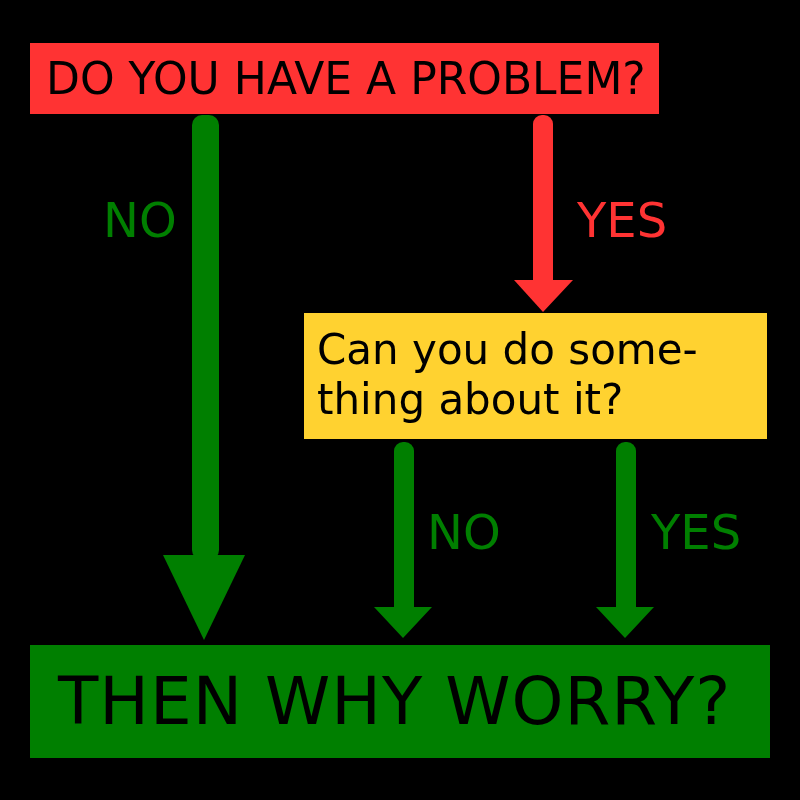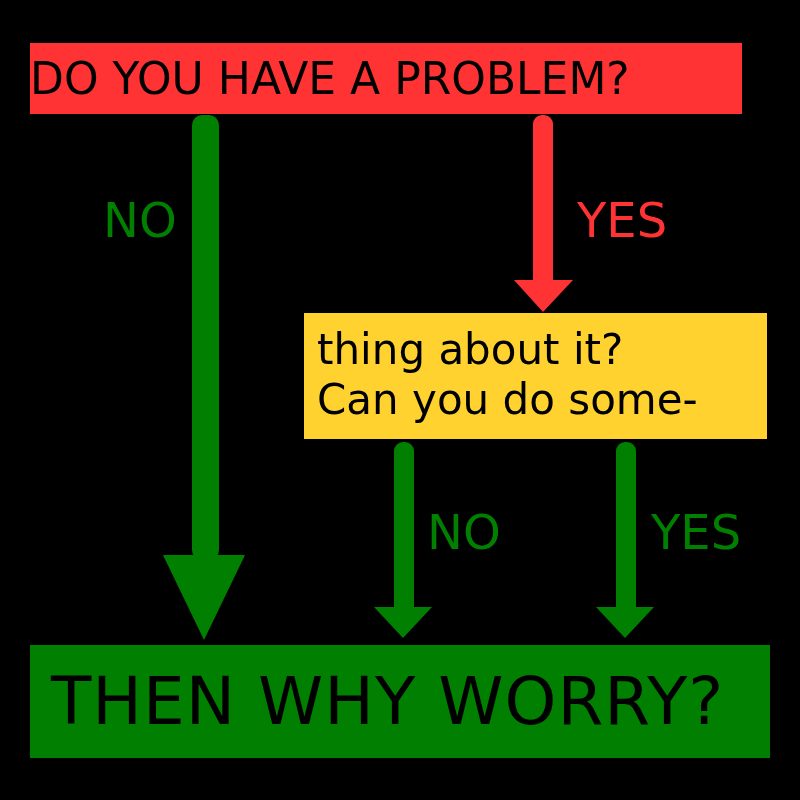--- a/index.html
+++ b/index.html
@@ -1,23 +1,23 @@
 <!DOCTYPE html>
 <html><head>
 <meta charset="utf-8">
 <style>
   html, body { margin:0; padding:0; background:#000; }
   body { width:800px; height:800px; position:relative; overflow:hidden; font-family:"DejaVu Sans", sans-serif; }
   .box { position:absolute; color:#000; box-sizing:border-box; }
-  #top-box { left:30px; top:43px; width:712px; height:71px; background:#FF3333;
-    font-size:44px; line-height:71px; padding-left:0; white-space:nowrap; }
+  #top-box { left:30px; top:43px; width:629px; height:71px; background:#FF3333;
+    font-size:44px; line-height:71px; padding-left:16px; white-space:nowrap; }
   #mid-box { left:304px; top:313px; width:463px; height:126px; background:#FFD230;
     font-size:42px; line-height:50px; padding:12px 0 0 13px; }
   #bottom-box { left:30px; top:645px; width:740px; height:113px; background:#007F00;
-    font-size:66px; line-height:113px; padding-left:21px; white-space:nowrap; letter-spacing:1px; }
+    font-size:66px; line-height:113px; padding-left:28px; white-space:nowrap; letter-spacing:1px; }
   .label { position:absolute; font-size:48px; white-space:nowrap; }
   svg.arrows { position:absolute; left:0; top:0; }
 </style>
 </head>
 <body>
 
 <svg class="arrows" width="800" height="800">
 
   <g fill="#007F00">
     <rect x="192" y="115" width="27" height="445" rx="10"></rect>
@@ -41,22 +41,22 @@
 </svg>
 
 <div id="top-box" class="box">
   <span>DO YOU HAVE A PROBLEM?</span>
 </div>
 
 <div class="label" style="left:103px; top:192px; color:#007F00;">NO</div>
 <div class="label" style="left:577px; top:192px; color:#FF3333;">YES</div>
 
 <div id="mid-box" class="box">
+  <div>Can you do some-</div>
   <div>thing about it?</div>
-  <div>Can you do some-</div>
 </div>
 
 <div class="label" style="left:427px; top:504px; color:#007F00;">NO</div>
 <div class="label" style="left:651px; top:504px; color:#007F00;">YES</div>
 
 <div id="bottom-box" class="box">
   <span>THEN WHY WORRY?</span>
 </div>
 
 </body></html>

